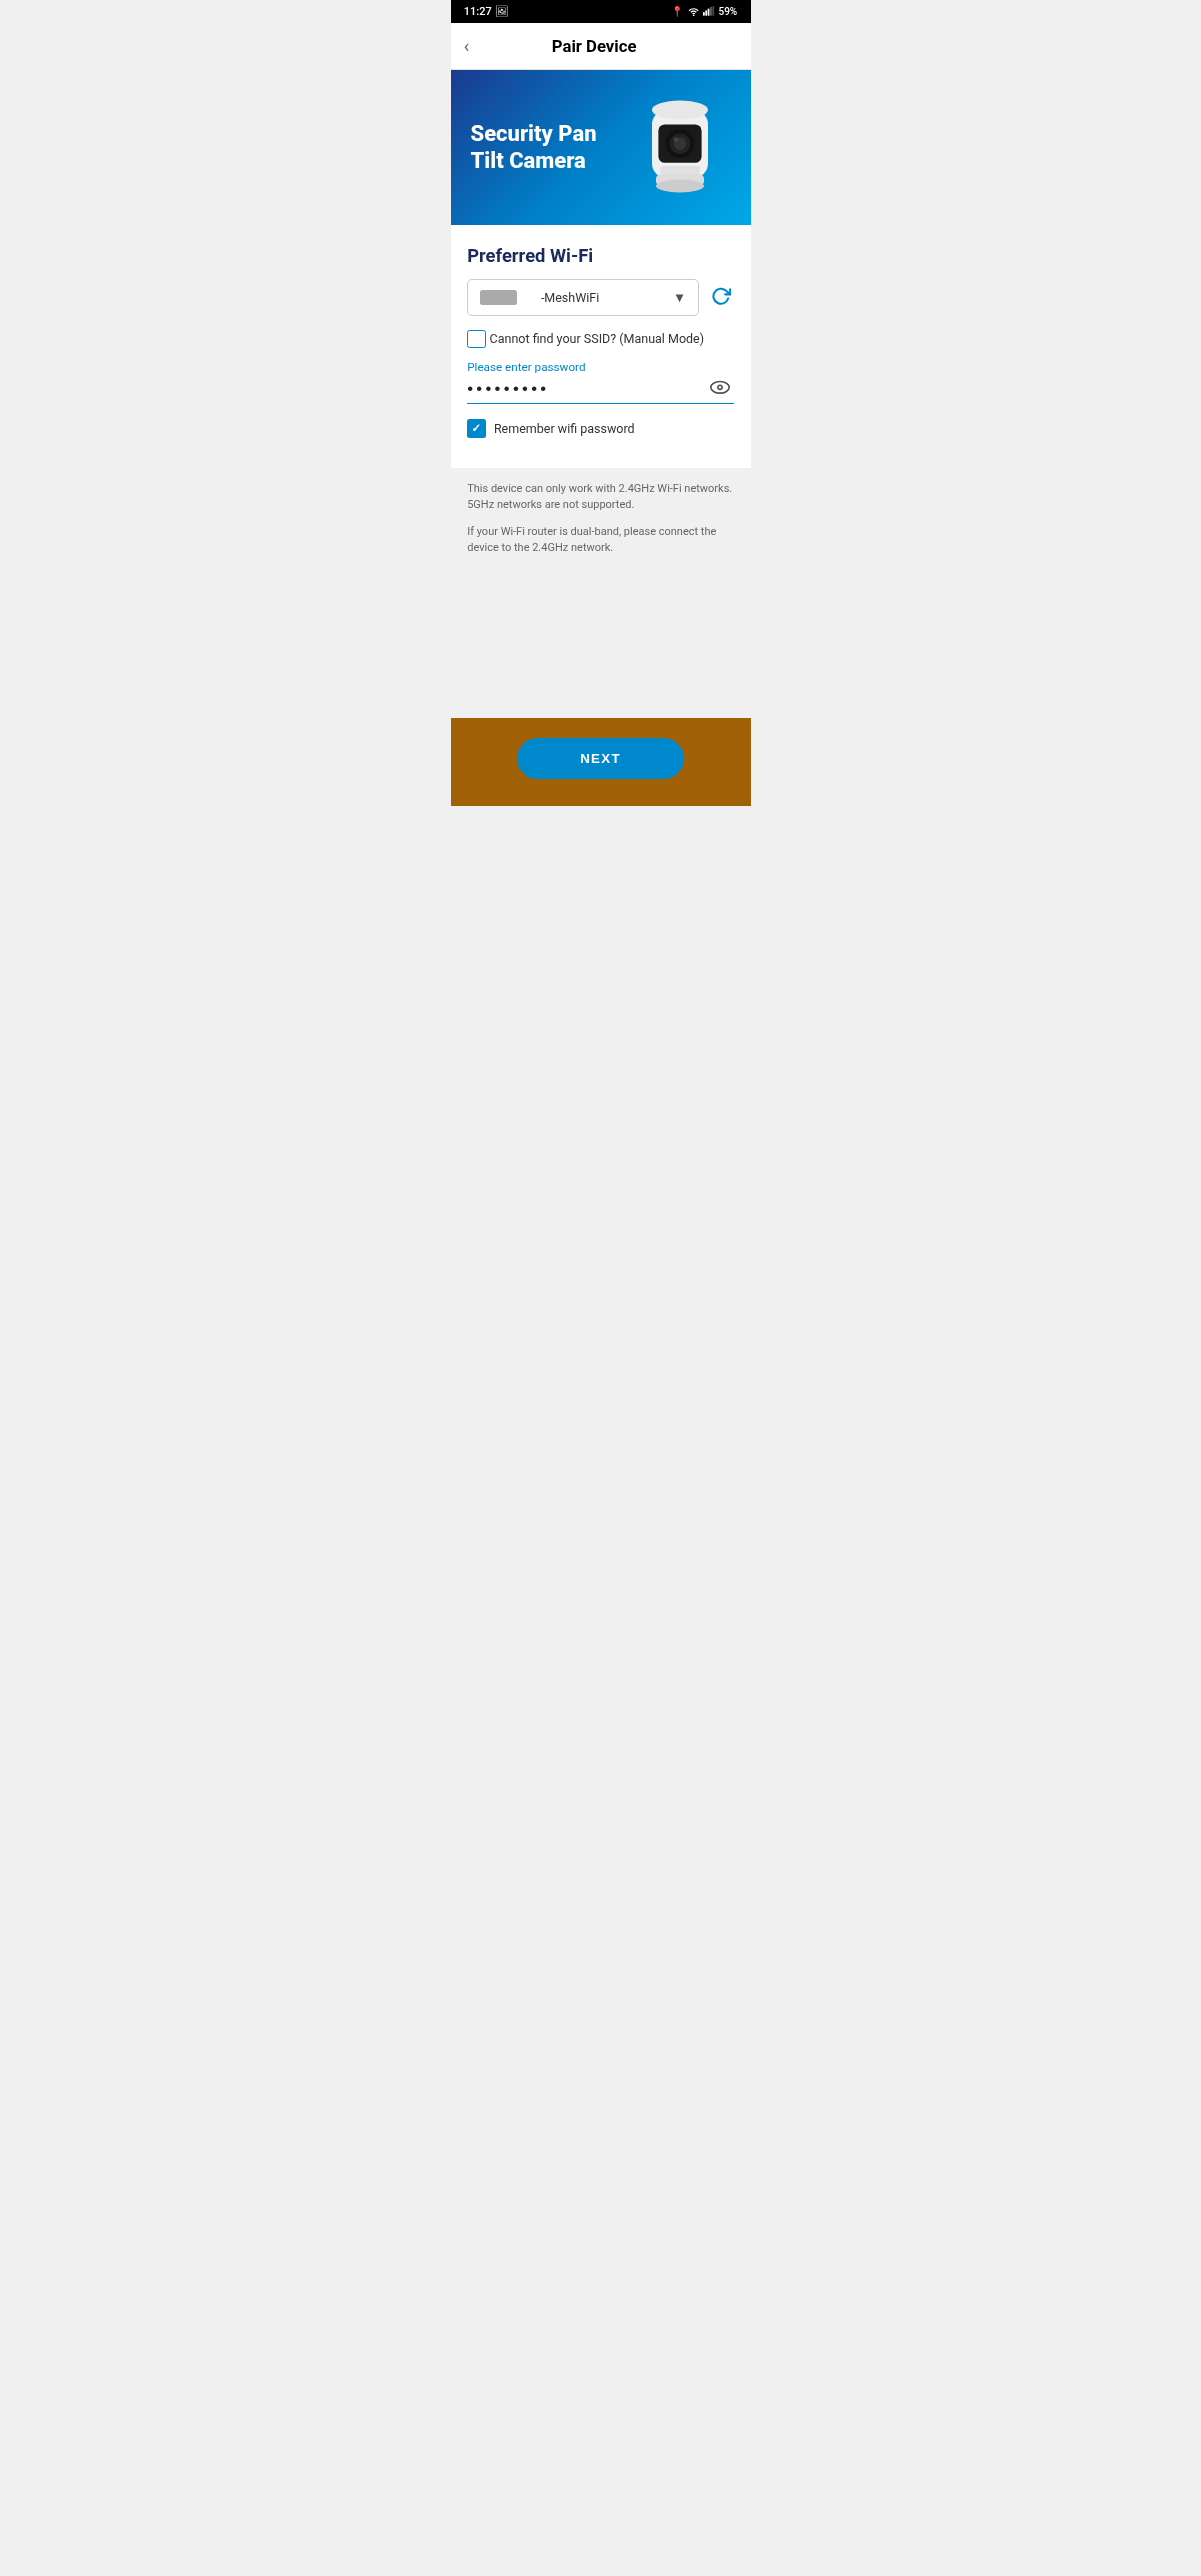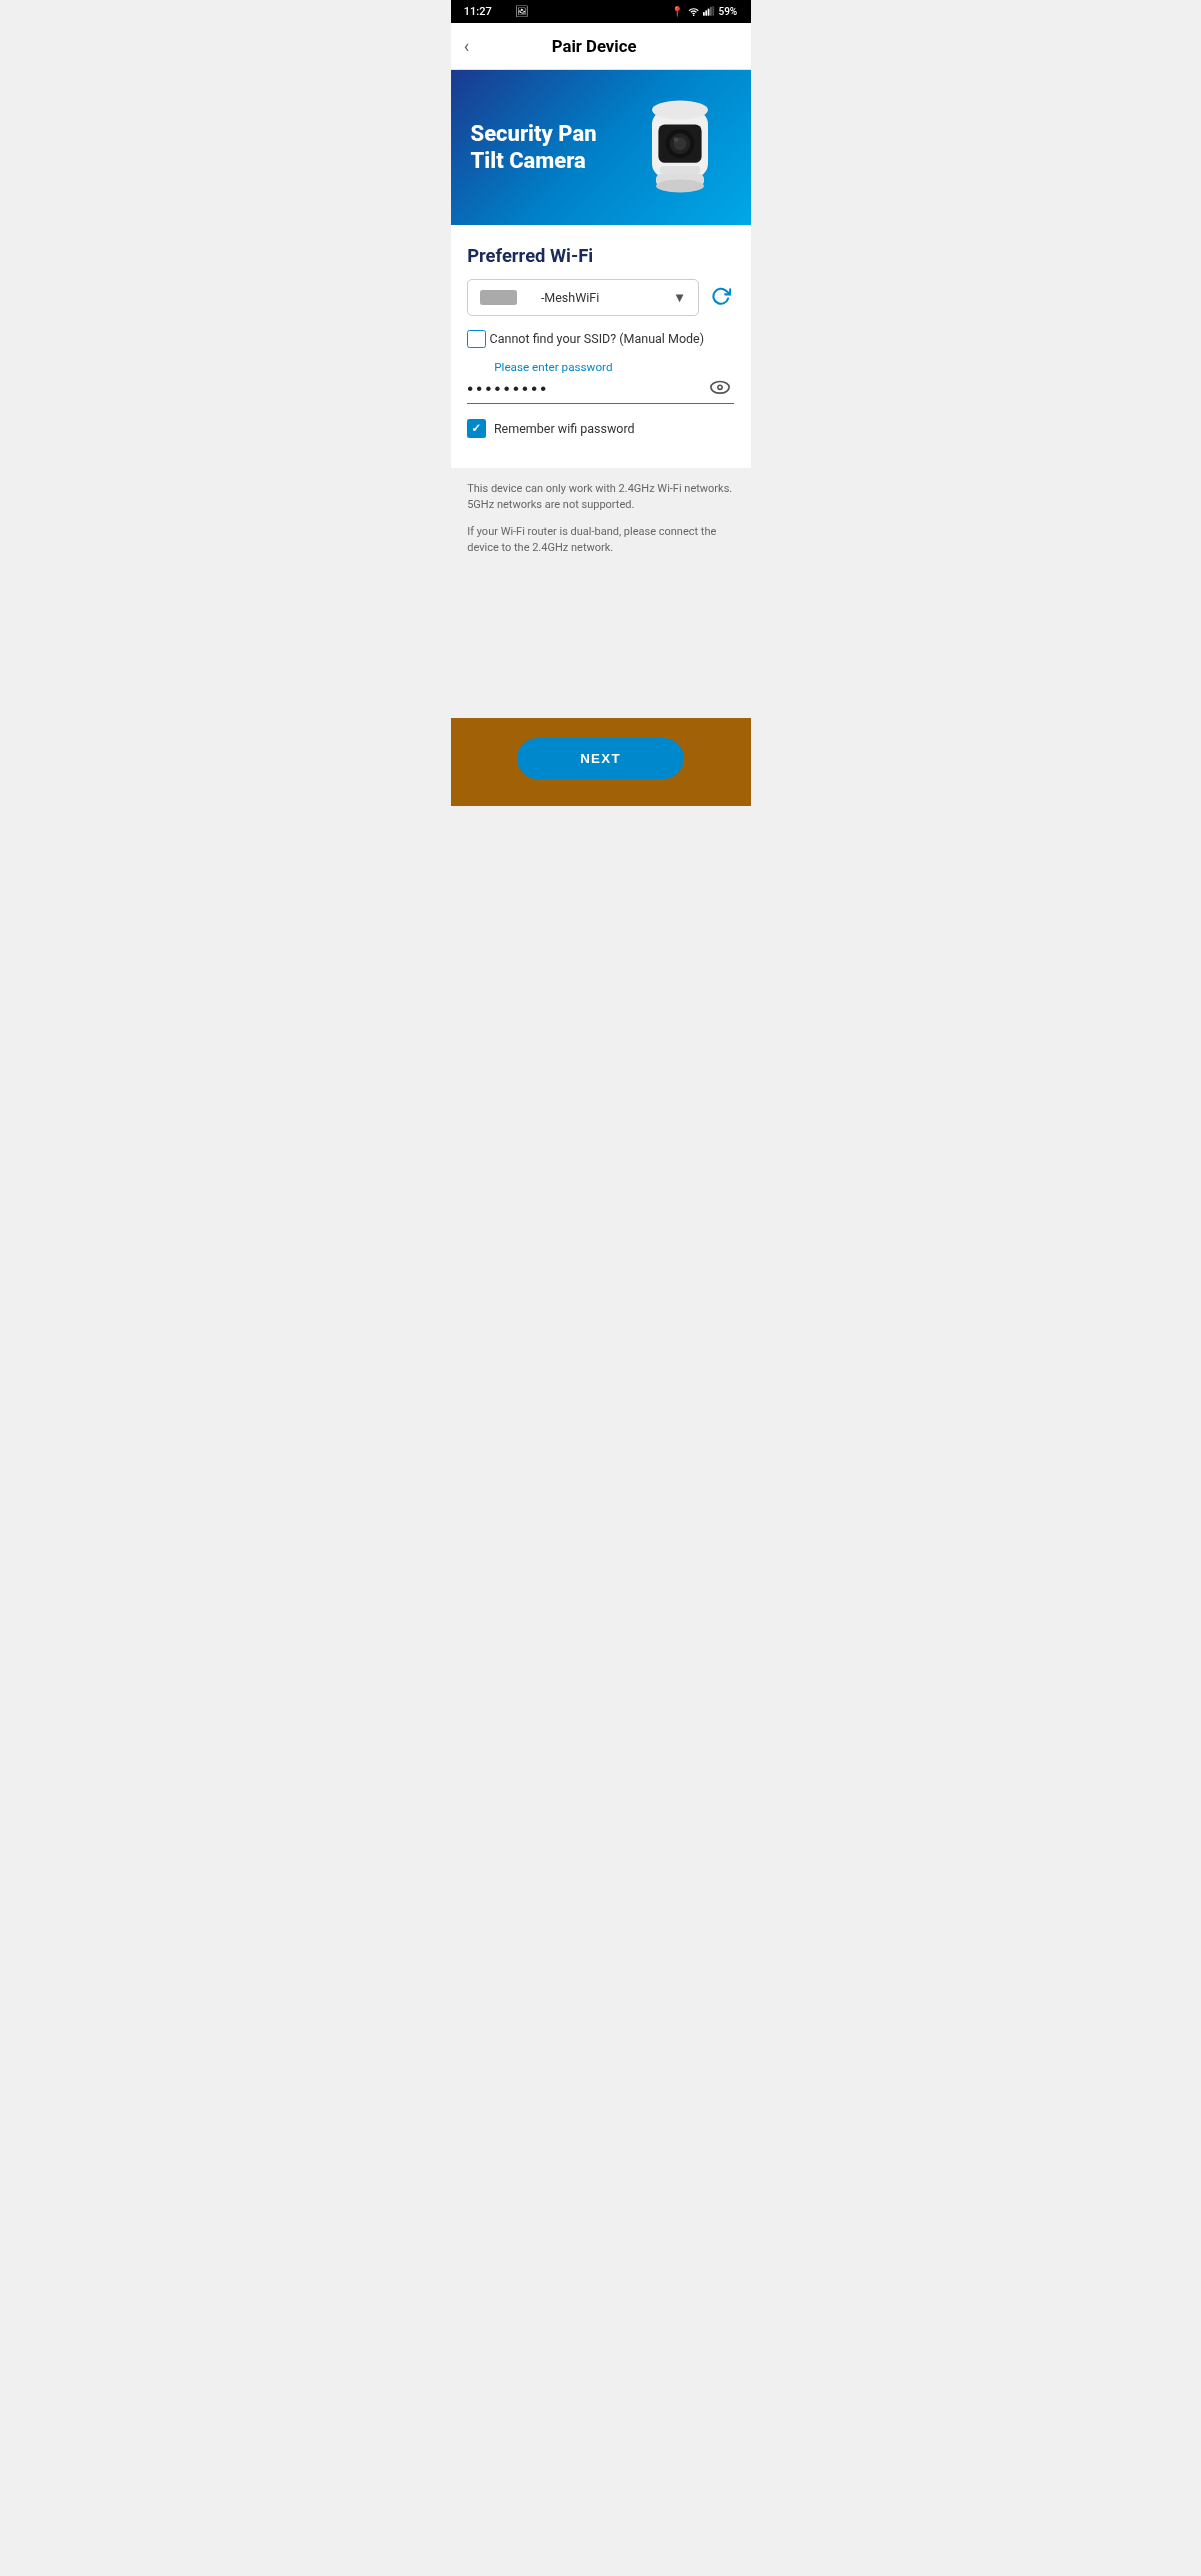--- a/index.html
+++ b/index.html
@@ -19,21 +19,21 @@
       background: #000;
       color: #fff;
       display: flex;
       justify-content: space-between;
       align-items: center;
       padding: 5px 13.3px;
       height: 23.4px;
       font-size: 11px;
       font-weight: 500;
     }
-    .status-left { display: flex; align-items: center; gap: 23px; }
+    .status-left { display: flex; align-items: center; gap: 3px; }
     .status-right { display: flex; align-items: center; gap: 3.3px; font-size: 10px; }
 
     
     .header {
       background: #fff;
       display: flex;
       align-items: center;
       padding: 0 13.3px;
       height: 47px;
       border-bottom: 0.8px solid #e0e0e0;
@@ -159,21 +159,20 @@
     .checkbox-label {
       font-size: 12.5px;
       color: #333;
     }
 
     
     .password-label {
       font-size: 11.7px;
       color: #0088cc;
       margin-bottom: 5px;
-      margin-left: 27px;
     }
 
     
     .password-field-row {
       display: flex;
       align-items: center;
       border-bottom: 1.7px solid #0088cc;
       padding-bottom: 3.3px;
       margin-bottom: 15px;
     }

